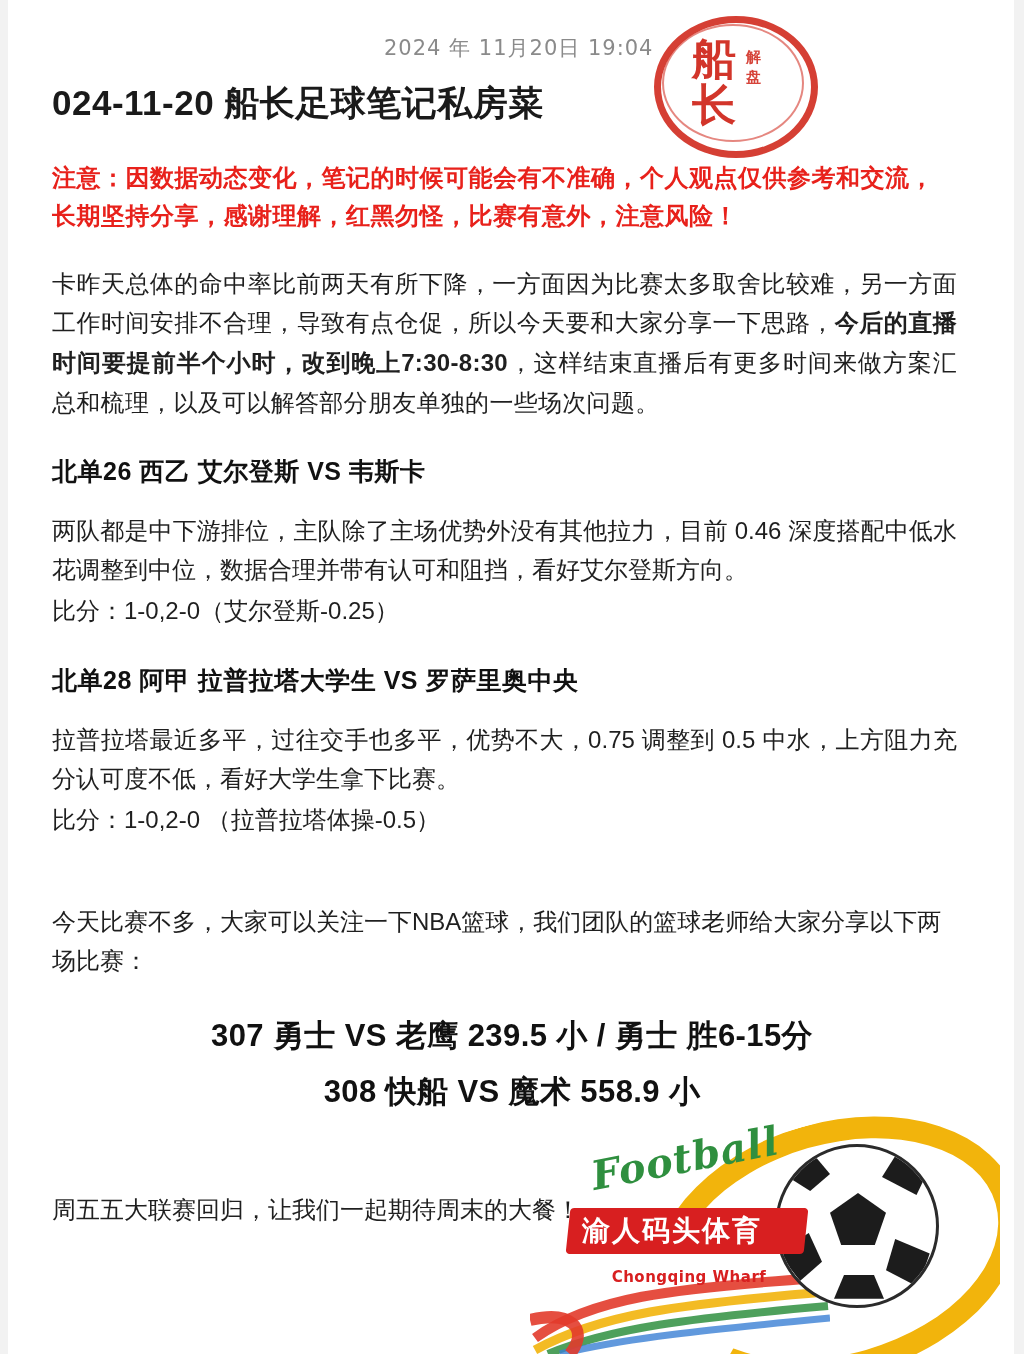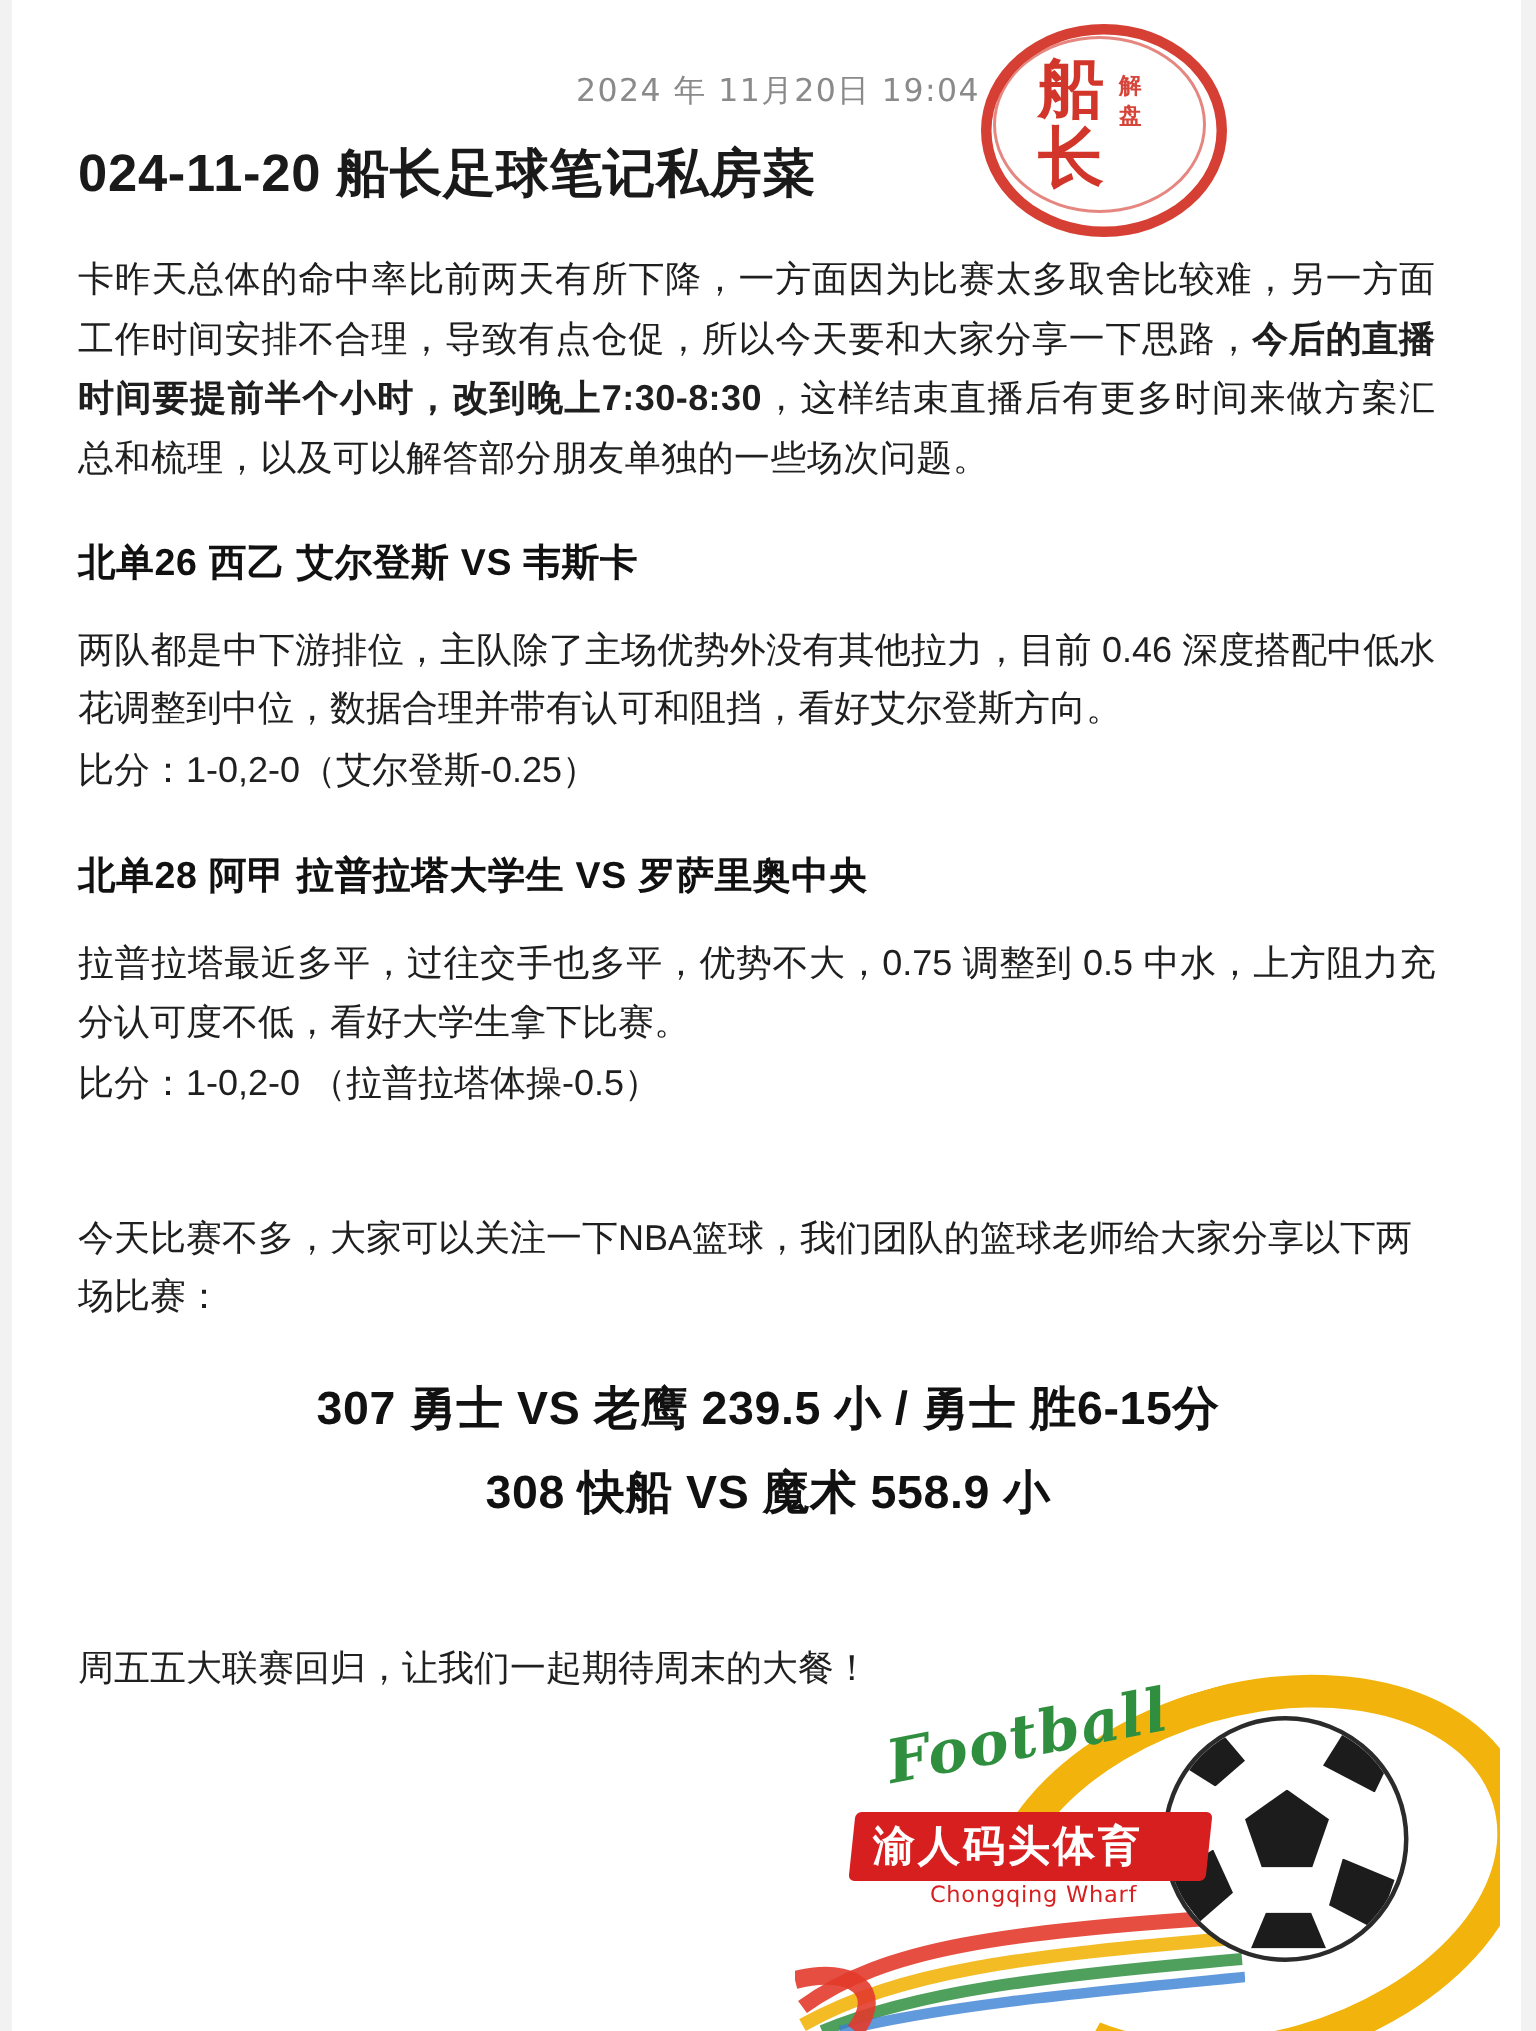--- a/index.html
+++ b/index.html
@@ -32,21 +32,21 @@
   .edge-right {
     position: absolute;
     right: 0; top: 0; bottom: 0;
     width: 10px;
     background: #f2f2f2;
   }
 
   .content {
     position: absolute;
     left: 52px;
-    top: 16px;
+    top: 4px;
     width: 920px;
   }
 
   .timestamp {
     margin-top: 30px;
     margin-left: 332px;
     font-size: 21px;
     color: #8a8a8a;
     letter-spacing: 1px;
     font-family: "DejaVu Sans", sans-serif;
@@ -236,26 +236,26 @@
     left: 62px; top: 104px;
     width: 214px;
     text-align: left;
     color: #ffffff;
     font-size: 28px;
     font-weight: bold;
     letter-spacing: 2px;
   }
   .logo .wharf-text {
     position: absolute;
-    left: 62px; top: 146px;
+    left: 62px; top: 160px;
     width: 214px;
     text-align: center;
     color: #d81f20;
     font-size: 15px;
-    font-weight: normal;
+    font-weight: bold;
     font-family: "DejaVu Sans", sans-serif;
     letter-spacing: 0.5px;
   }
   .logo .ribbon {
     position: absolute;
     left: 10px; top: 150px;
     width: 300px; height: 96px;
   }
 </style>
 </head>
@@ -264,20 +264,21 @@
 <div class="page">
   <div class="edge-left"></div>
   <div class="edge-right"></div>
 
   <div class="content">
 
     <div class="timestamp">2024 年 11月20日 19:04</div>
 
     <div class="title">024-11-20 船长足球笔记私房菜</div>
 
+    <div class="warning">注意：因数据动态变化，笔记的时候可能会有不准确，个人观点仅供参考和交流，长期坚持分享，感谢理解，红黑勿怪，比赛有意外，注意风险！</div>
 
     <div class="para">卡昨天总体的命中率比前两天有所下降，一方面因为比赛太多取舍比较难，另一方面工作时间安排不合理，导致有点仓促，所以今天要和大家分享一下思路，<b>今后的直播时间要提前半个小时，改到晚上7:30-8:30</b>，这样结束直播后有更多时间来做方案汇总和梳理，以及可以解答部分朋友单独的一些场次问题。</div>
 
     <div class="match-head">北单26 西乙  艾尔登斯 VS 韦斯卡</div>
     <div class="match-body">两队都是中下游排位，主队除了主场优势外没有其他拉力，目前 0.46 深度搭配中低水花调整到中位，数据合理并带有认可和阻挡，看好艾尔登斯方向。</div>
     <div class="score-line">比分：1-0,2-0（艾尔登斯-0.25）</div>
 
     <div class="match-head">北单28 阿甲 拉普拉塔大学生 VS 罗萨里奥中央</div>
     <div class="match-body">拉普拉塔最近多平，过往交手也多平，优势不大，0.75 调整到 0.5 中水，上方阻力充分认可度不低，看好大学生拿下比赛。</div>
     <div class="score-line">比分：1-0,2-0  （拉普拉塔体操-0.5）</div>

